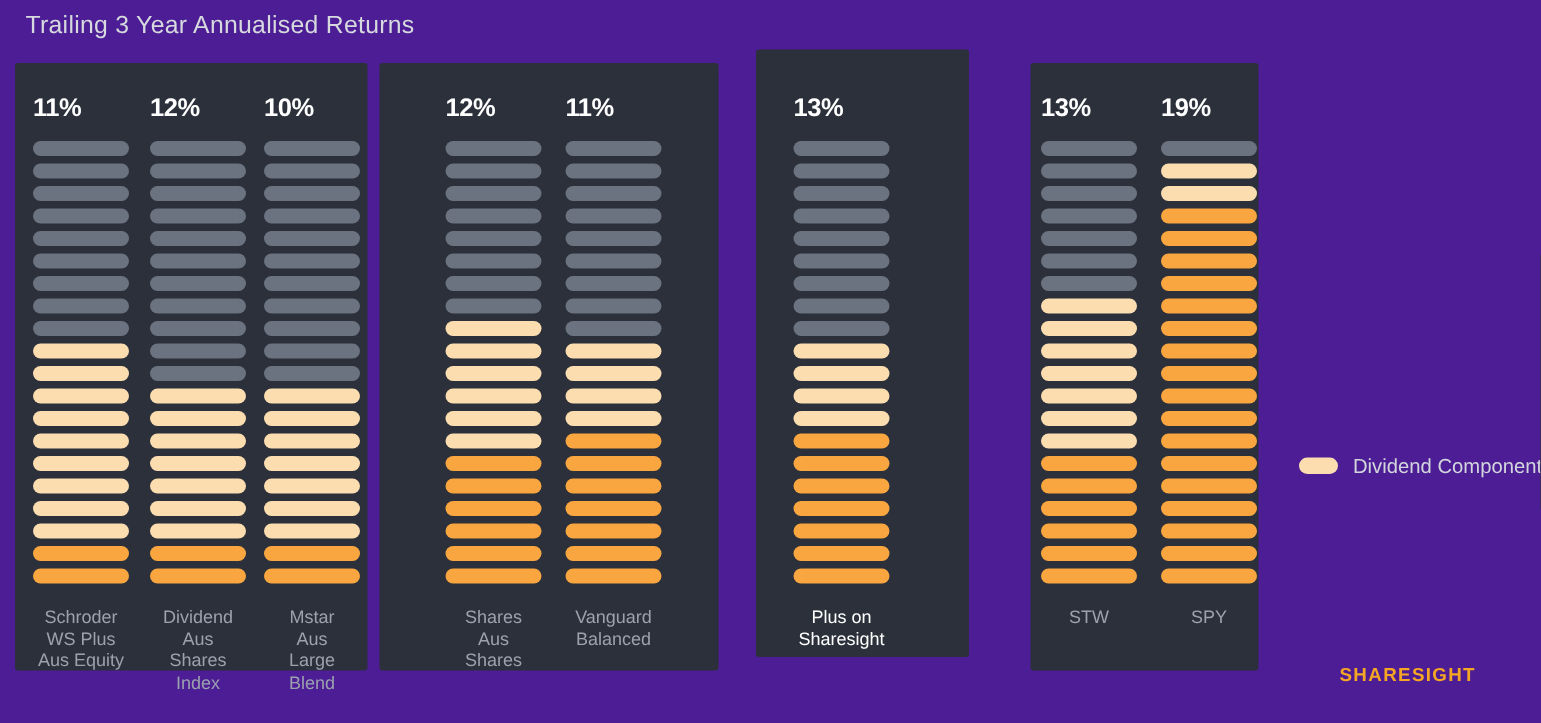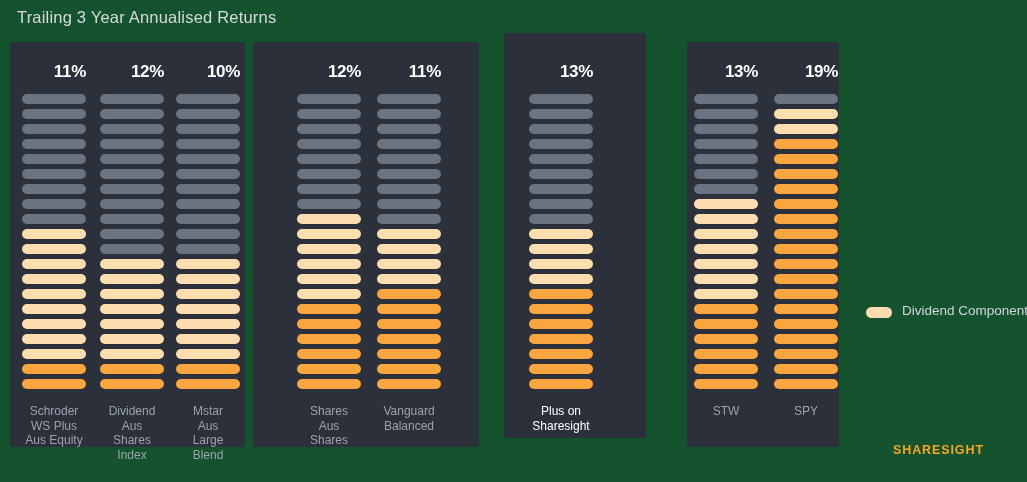--- a/index.html
+++ b/index.html
@@ -4,21 +4,21 @@
 <style>
   html, body {
     margin: 0;
     padding: 0;
     background: #31363f;
   }
   #page {
     position: relative;
     width: 1027px;
     height: 482px;
-    background: #14532d;
+    background: #4c1d95;
     font-family: "Liberation Sans", sans-serif;
     overflow: hidden;
   }
   #chart-title {
     position: absolute;
     left: 17px;
     top: 8px;
     font-size: 16.5px;
     color: #d6d9de;
     letter-spacing: 0.2px;
@@ -31,21 +31,21 @@
   }
   .bar-col {
     position: absolute;
     width: 64px;
   }
   .pct-label {
     position: absolute;
     top: 0;
     left: 0;
     width: 64px;
-    text-align: right;
+    text-align: left;
     font-size: 17px;
     font-weight: bold;
     color: #ffffff;
     letter-spacing: -0.3px;
   }
   .seg-stack {
     position: absolute;
     left: 0;
     top: 32px;
     width: 64px;
@@ -71,21 +71,21 @@
   }
   .col-label.highlight { color: #ffffff; }
 
   #legend {
     position: absolute;
     left: 866px;
     top: 303px;
   }
   .legend-row {
     display: flex;
-    align-items: flex-end;
+    align-items: center;
     margin-bottom: 10px;
   }
   .legend-swatch {
     width: 26px;
     height: 11px;
     border-radius: 5.5px;
     margin-right: 10px;
     flex: 0 0 auto;
   }
   .legend-swatch.divid   { background: #fcddb0; }

